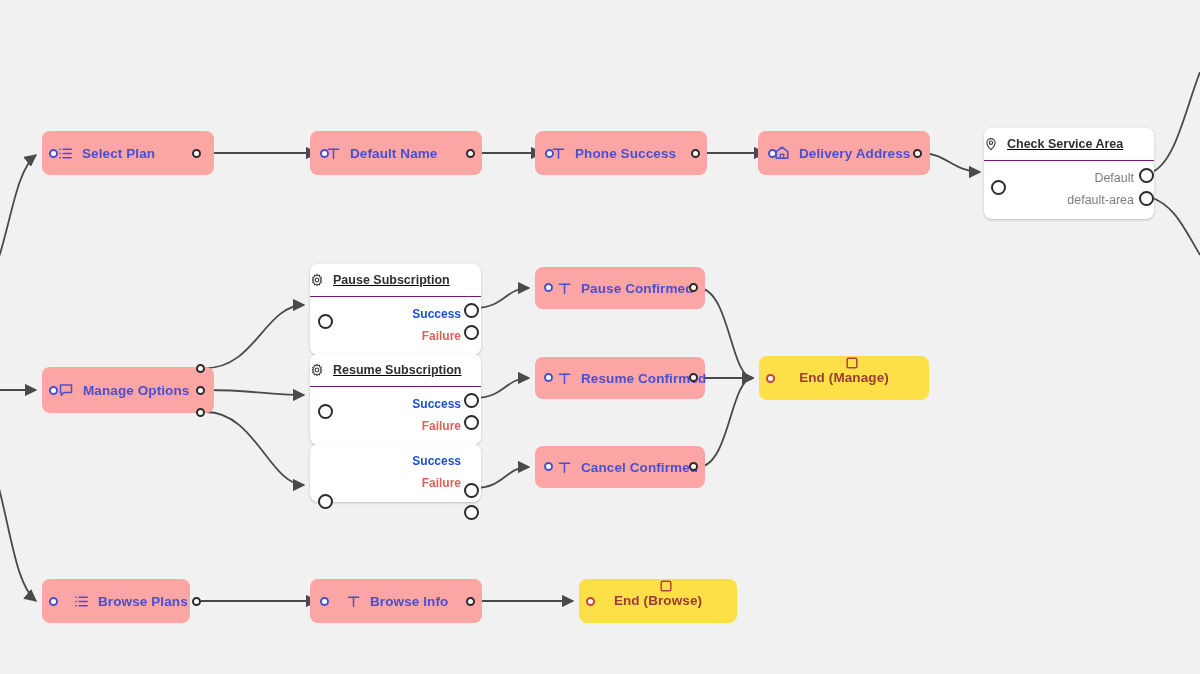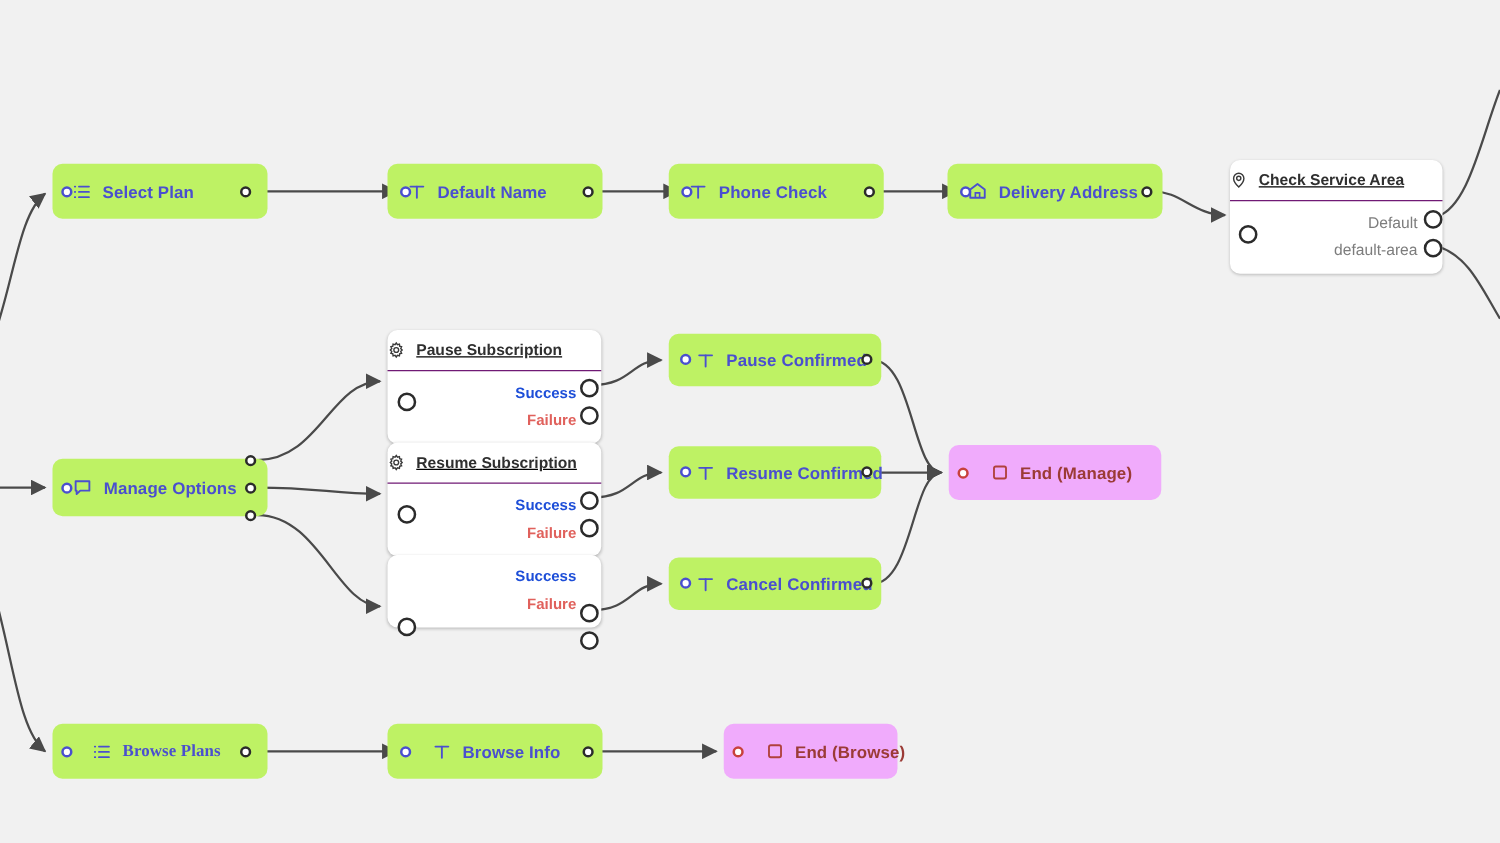--- a/index.html
+++ b/index.html
@@ -25,26 +25,27 @@
 
   
   .node {
     position: absolute;
     box-sizing: border-box;
     display: flex;
     align-items: center;
     border-radius: 8px;
   }
   .node-simple {
-    background: #bef264;
+    background: #fca5a5;
     height: 44px;
     padding: 0 10px;
   }
   .node-simple.end-node {
-    background: #f0abfc;
+    background: #fde047;
+    flex-direction: column;
   }
   .node-label {
     font-size: 13.5px;
     font-weight: bold;
     color: #4a4fcf;
     white-space: nowrap;
     letter-spacing: 0.1px;
   }
   .node-simple.end-node .node-label {
     color: #9b3b36;
@@ -205,21 +206,21 @@
 
   <div class="node node-simple" style="left:535px; top:131px; width:172px;">
     <span class="node-icon">
       <svg width="15" height="15" viewBox="0 0 16 16">
           <g stroke="currentColor" stroke-width="1.6" stroke-linecap="round">
         <line x1="2.5" y1="3.5" x2="13.5" y2="3.5"></line>
             <line x1="8" y1="3.5" x2="8" y2="13"></line>
       </g>
         </svg>
     </span>
-    <span class="node-label">Phone Check</span>
+    <span class="node-label">Phone Success</span>
   </div>
   <div class="port port-in-blue" style="left:545px; top:149px;"></div>
   <div class="port port-out-dark" style="left:691px; top:149px;"></div>
 
   <div class="node node-simple" style="left:758px; top:131px; width:172px;">
     <span class="node-icon">
       <svg width="16" height="16" viewBox="0 0 16 16">
           <path d="M2.2 6.6 L8 2.2 L13.8 6.6 L13.8 13.2 L2.2 13.2 Z" fill="none" stroke="currentColor" stroke-width="1.5" stroke-linejoin="round"></path>
         <path d="M6.3 13.2 L6.3 9.3 L9.7 9.3 L9.7 13.2" fill="none" stroke="currentColor" stroke-width="1.3"></path>
         </svg>
@@ -374,21 +375,21 @@
   <div class="node node-simple end-node" style="left:759px; top:356px; width:170px;">
     <span class="node-icon" style="margin-left:24px;">
       <svg width="14" height="14" viewBox="0 0 16 16">
           <rect x="2.5" y="2.5" width="11" height="11" rx="1.6" fill="none" stroke="currentColor" stroke-width="1.7"></rect>
         </svg>
     </span>
     <span class="node-label">End (Manage)</span>
   </div>
   <div class="port port-in-red" style="left:766px; top:374px;"></div>
 
-  <div class="node node-simple" style="left:42px; top:579px; width:172px;font-family:Liberation Serif, serif;">
+  <div class="node node-simple" style="left:42px; top:579px; width:148px;">
     <span class="node-icon" style="margin-left:22px;">
       <svg width="15" height="15" viewBox="0 0 16 16">
           <g stroke="currentColor" stroke-width="1.6" stroke-linecap="round">
         <line x1="5.5" y1="3.5" x2="14" y2="3.5"></line>
             <line x1="5.5" y1="8" x2="14" y2="8"></line>
             <line x1="5.5" y1="12.5" x2="14" y2="12.5"></line>
         <line x1="2" y1="3.5" x2="2.3" y2="3.5"></line>
             <line x1="2" y1="8" x2="2.3" y2="8"></line>
             <line x1="2" y1="12.5" x2="2.3" y2="12.5"></line>
       </g>
@@ -406,21 +407,21 @@
         <line x1="2.5" y1="3.5" x2="13.5" y2="3.5"></line>
             <line x1="8" y1="3.5" x2="8" y2="13"></line>
       </g>
         </svg>
     </span>
     <span class="node-label">Browse Info</span>
   </div>
   <div class="port port-in-blue" style="left:320px; top:597px;"></div>
   <div class="port port-out-dark" style="left:466px; top:597px;"></div>
 
-  <div class="node node-simple end-node" style="left:579px; top:579px; width:139px;">
+  <div class="node node-simple end-node" style="left:579px; top:579px; width:158px;">
     <span class="node-icon" style="margin-left:24px;">
       <svg width="14" height="14" viewBox="0 0 16 16">
           <rect x="2.5" y="2.5" width="11" height="11" rx="1.6" fill="none" stroke="currentColor" stroke-width="1.7"></rect>
         </svg>
     </span>
     <span class="node-label">End (Browse)</span>
   </div>
   <div class="port port-in-red" style="left:586px; top:597px;"></div>
 
 </div>

